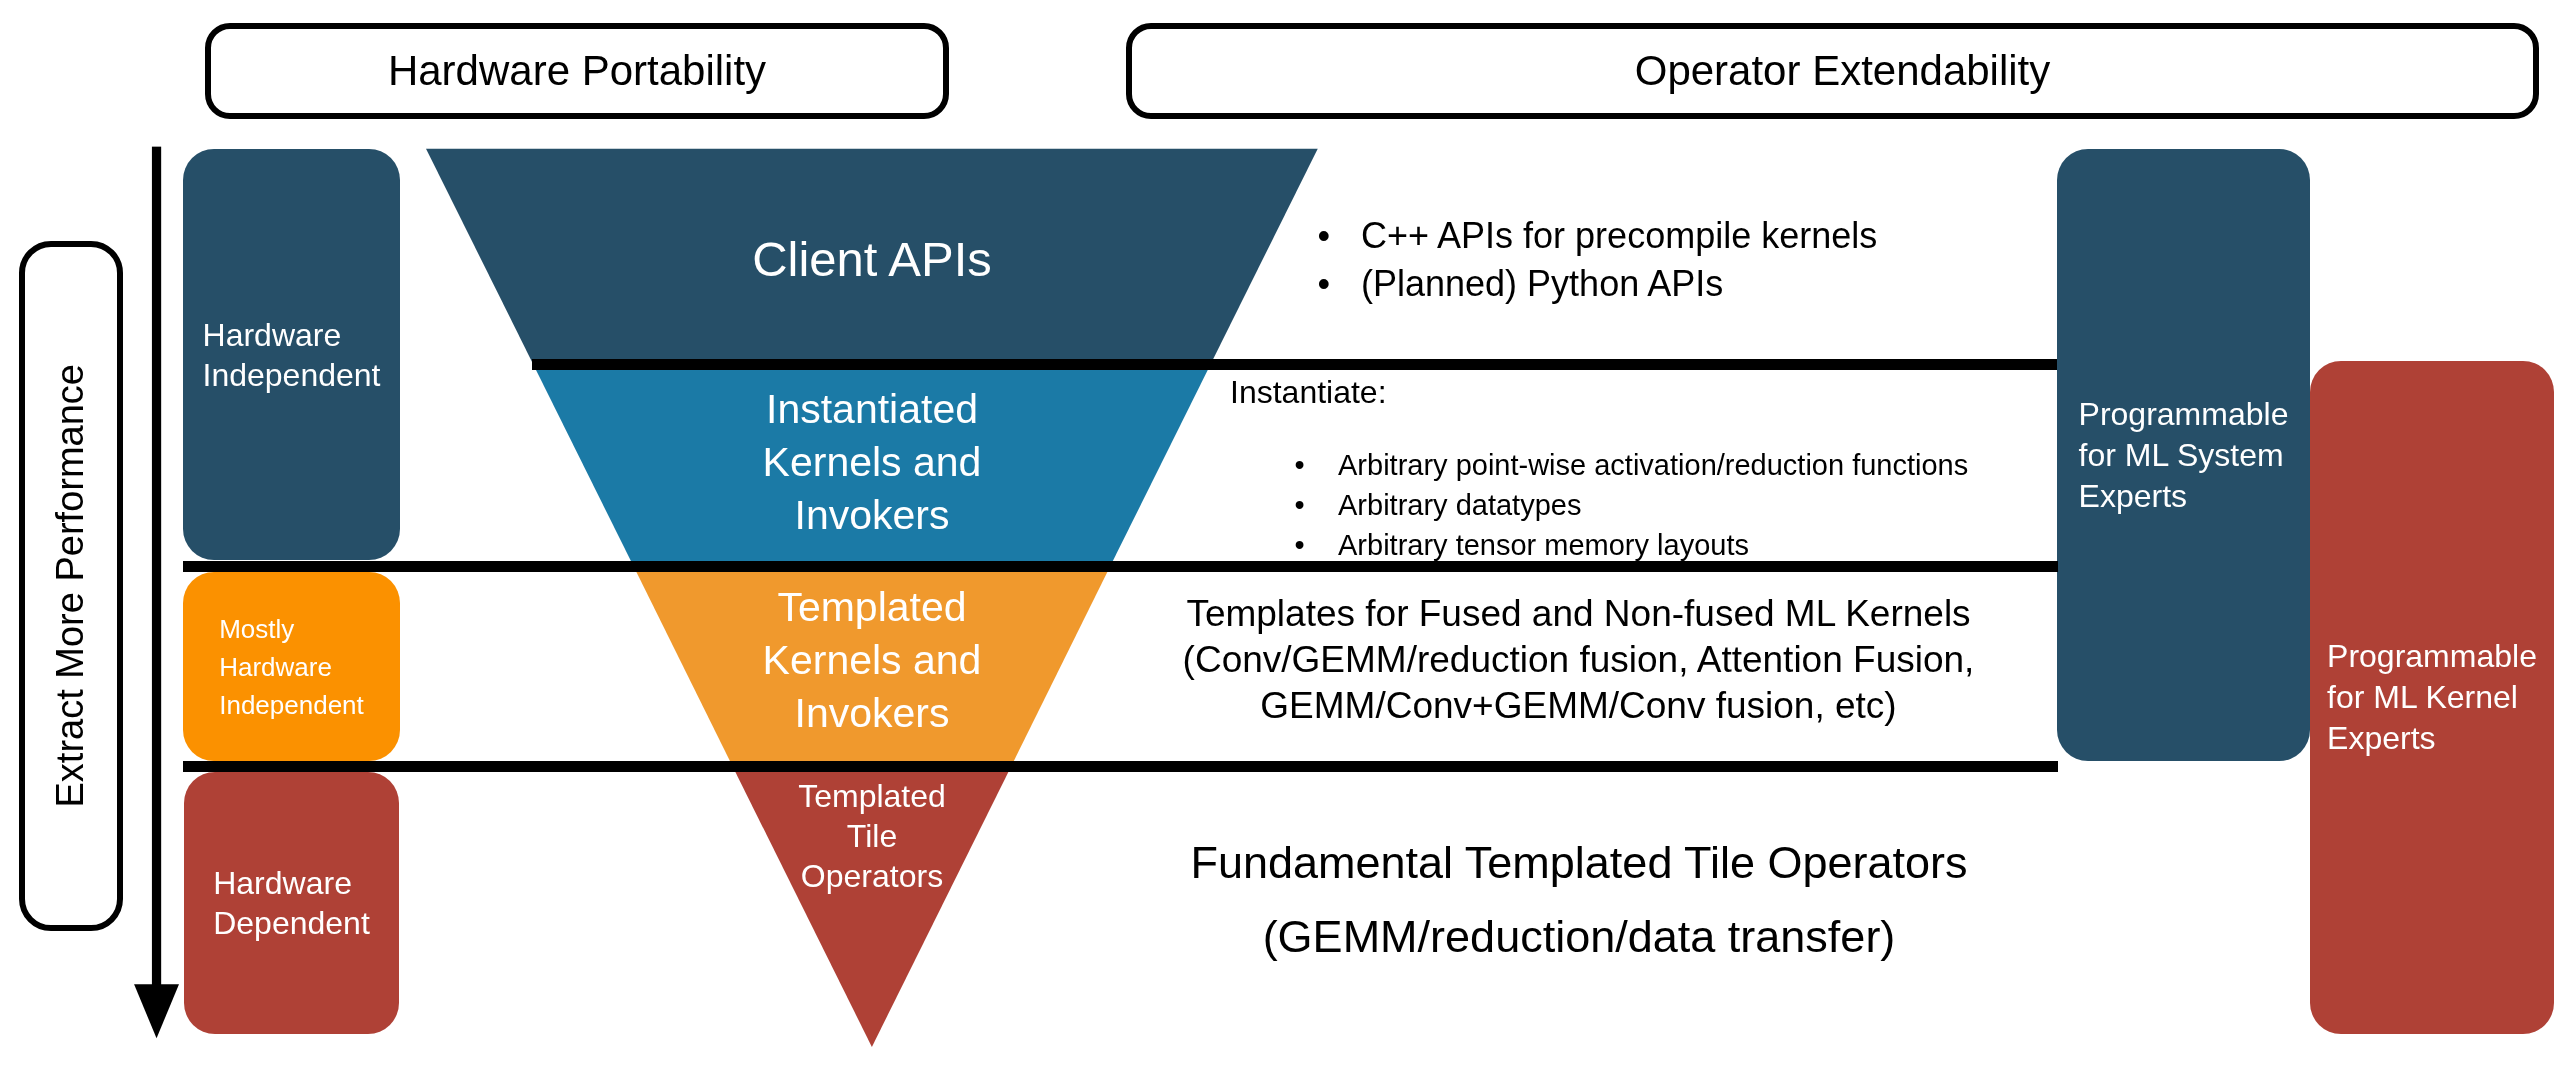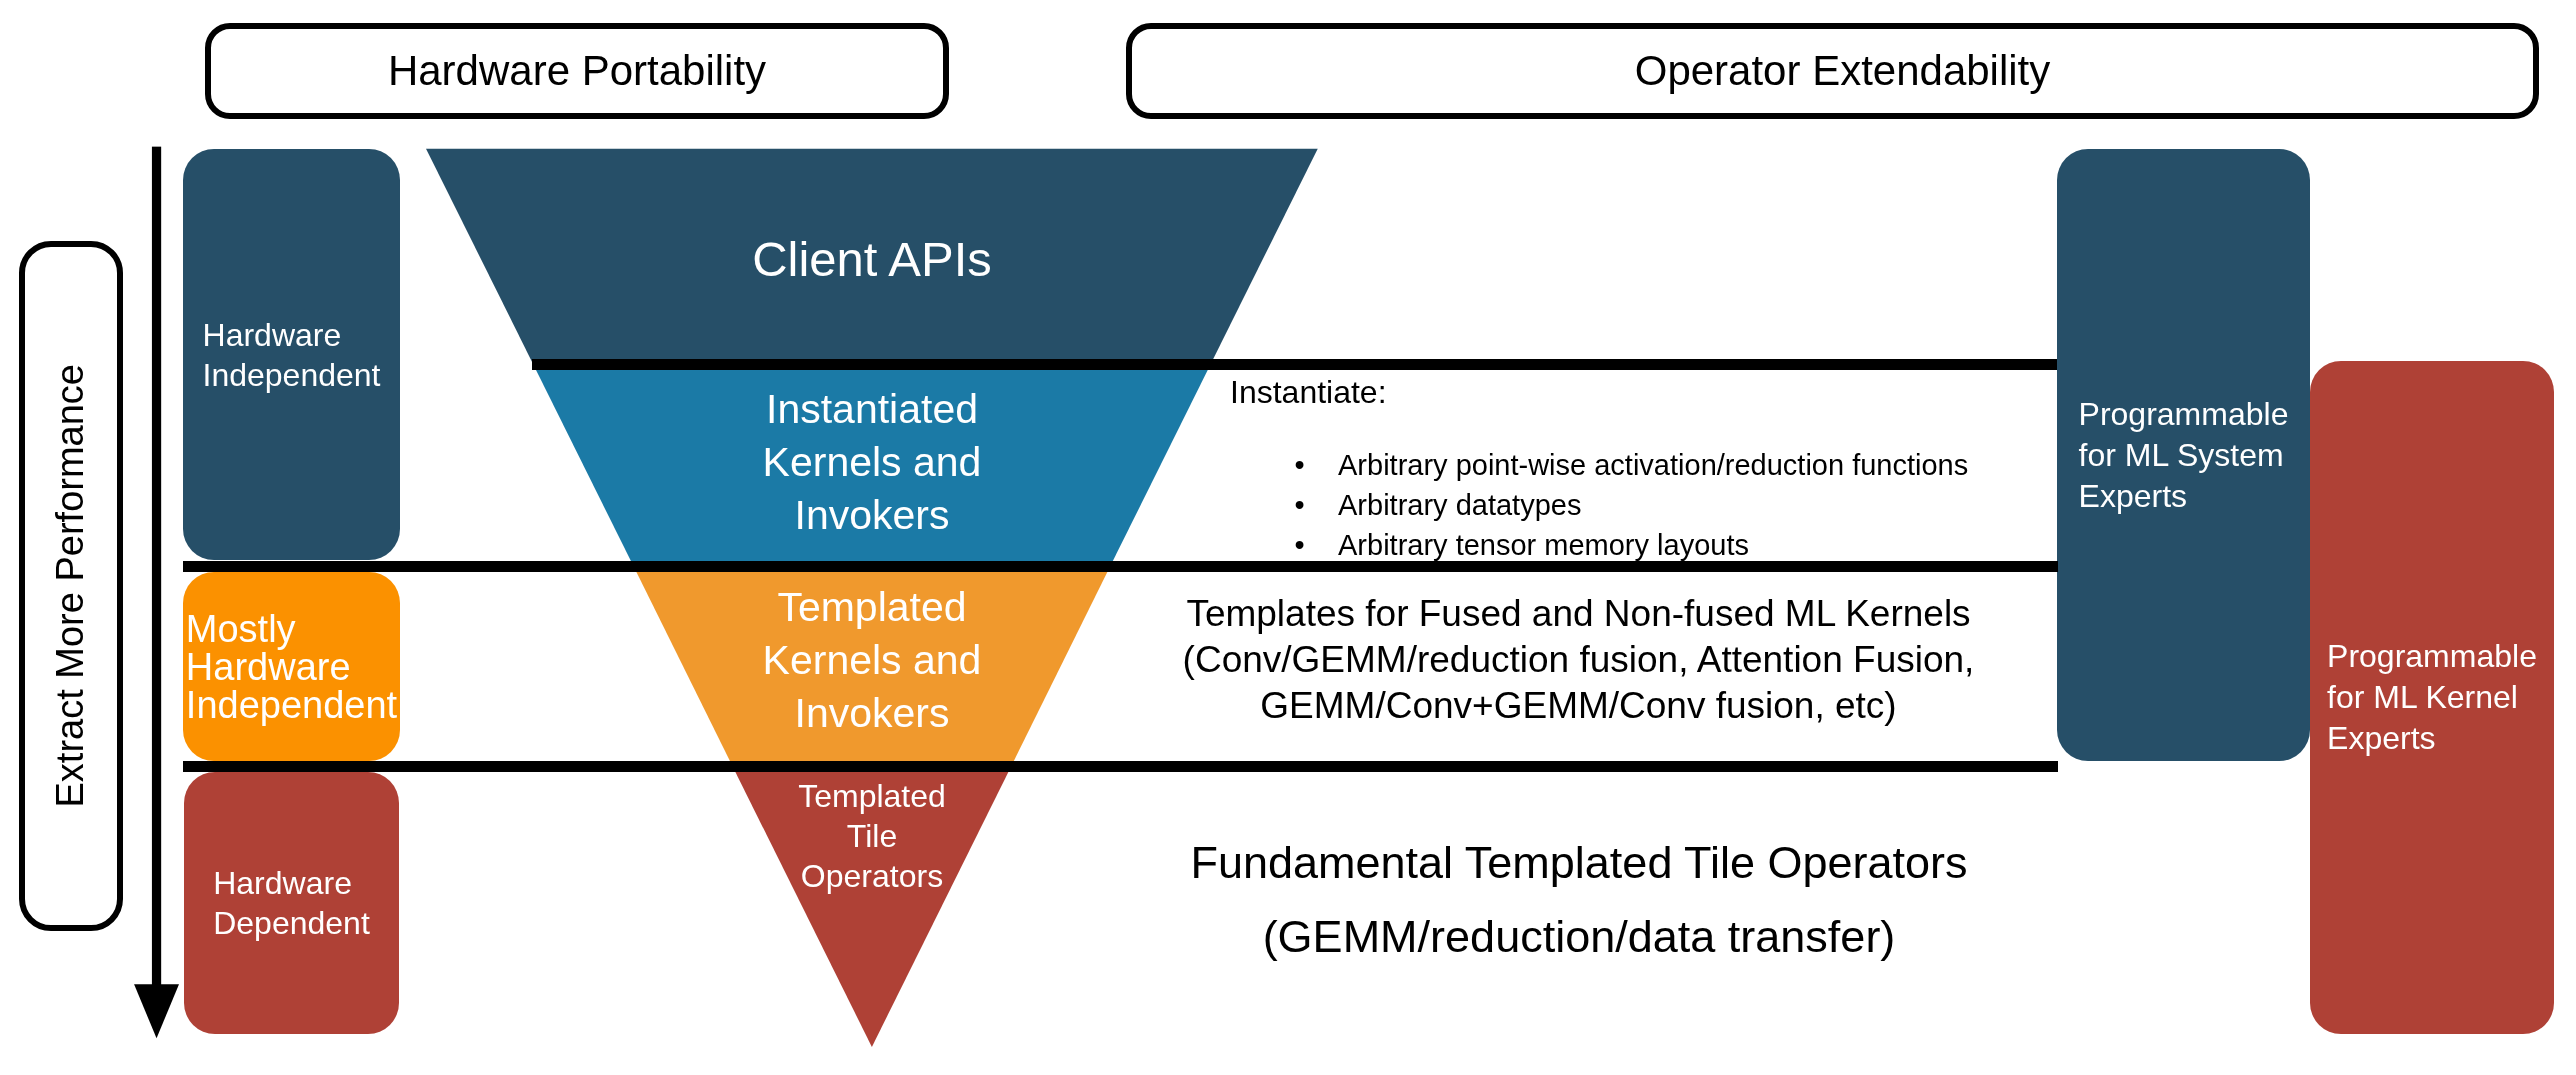--- a/index.html
+++ b/index.html
@@ -32,21 +32,21 @@
   .band2{fill:var(--mid_blue);}
   .band3{fill:var(--funnel_orange);}
   .band4{fill:var(--red);}
   .arrow-part{fill:var(--black);}
   
   .col{
     position:absolute;display:flex;align-items:center;justify-content:center;
     color:#fff;white-space:pre-line;z-index:2;border-radius:31px;
   }
   #lc-blue  {left:183px;top:149px;width:217px;height:411px;background:var(--dark_blue);font-size:32px;line-height:40px;}
-  #lc-orange{left:183px;top:572px;width:217px;height:189px;background:var(--vivid_orange);font-size:38px;line-height:38px;}
+  #lc-orange{left:183px;top:572px;width:217px;height:189px;background:var(--vivid_orange);font-size:26px;line-height:38px;}
   #lc-red   {left:184px;top:772px;width:215px;height:262px;background:var(--red);font-size:32px;line-height:40px;}
   #rc-blue  {left:2057px;top:149px;width:253px;height:612px;background:var(--dark_blue);font-size:32px;line-height:41px;}
   #rc-red   {left:2310px;top:361px;width:244px;height:673px;background:var(--red);font-size:32px;line-height:41px;}
   
   .hline{position:absolute;background:var(--black);height:11.2px;z-index:3;}
   #line1{left:532px;top:359px;width:1525px;}
   #line2{left:183px;top:561px;width:1875px;}
   #line3{left:183px;top:761px;width:1875px;}
   
   .flabel{
@@ -125,20 +125,24 @@
   <div class="flabel" id="fl-instantiated">Instantiated
 Kernels and
 Invokers</div>
   <div class="flabel" id="fl-templated">Templated
 Kernels and
 Invokers</div>
   <div class="flabel" id="fl-tile">Templated
 Tile
 Operators</div>
 
+  <ul class="note blist" id="client-bullets">
+    <li>C++ APIs for precompile kernels</li>
+    <li>(Planned) Python APIs</li>
+  </ul>
 
   <div class="note" id="instantiate-heading">Instantiate:</div>
 
   <ul class="note blist" id="arb-bullets">
     <li>Arbitrary point-wise activation/reduction functions</li>
     <li>Arbitrary datatypes</li>
     <li>Arbitrary tensor memory layouts</li>
   </ul>
 
   <div class="note" id="templates-note">Templates for Fused and Non-fused ML Kernels

